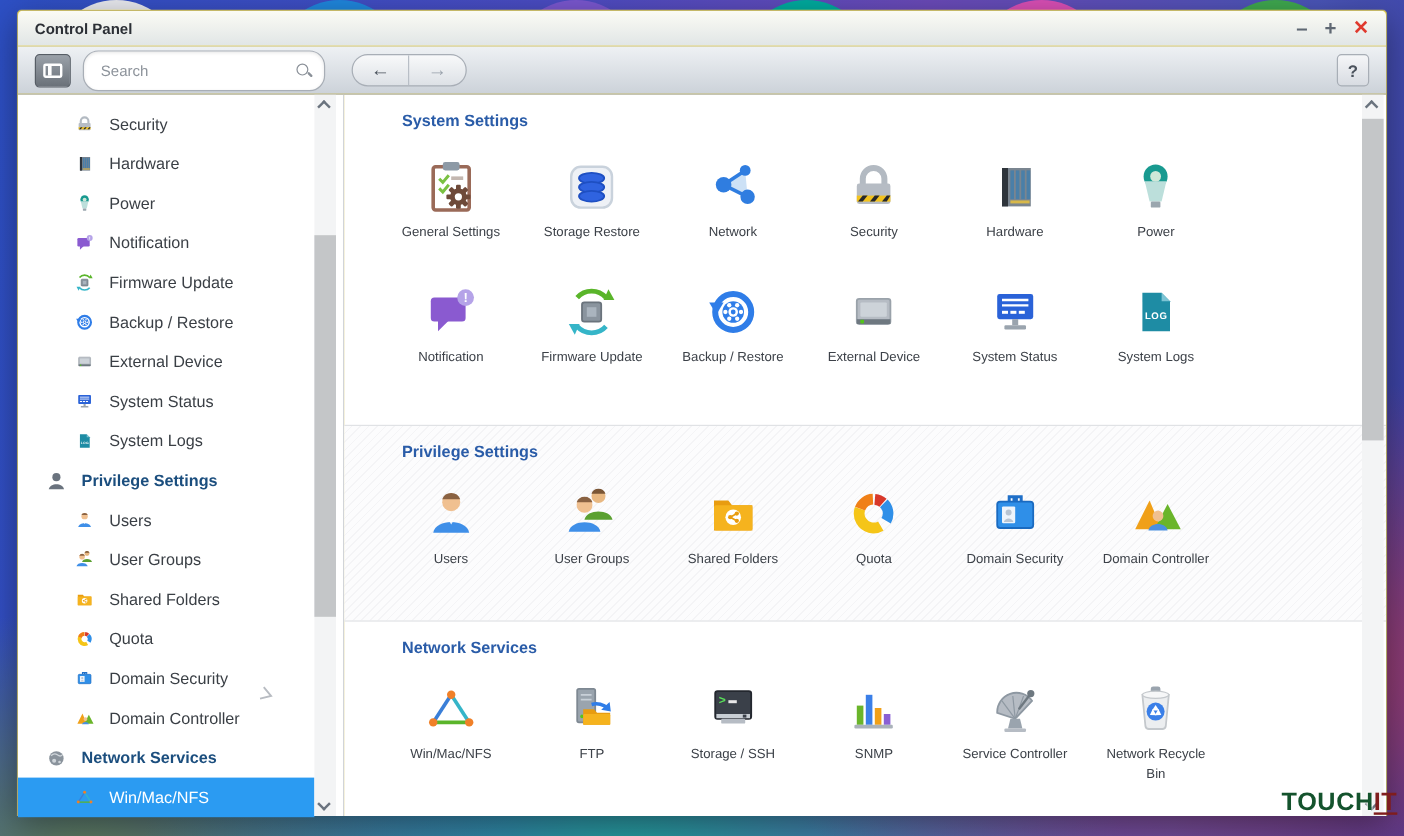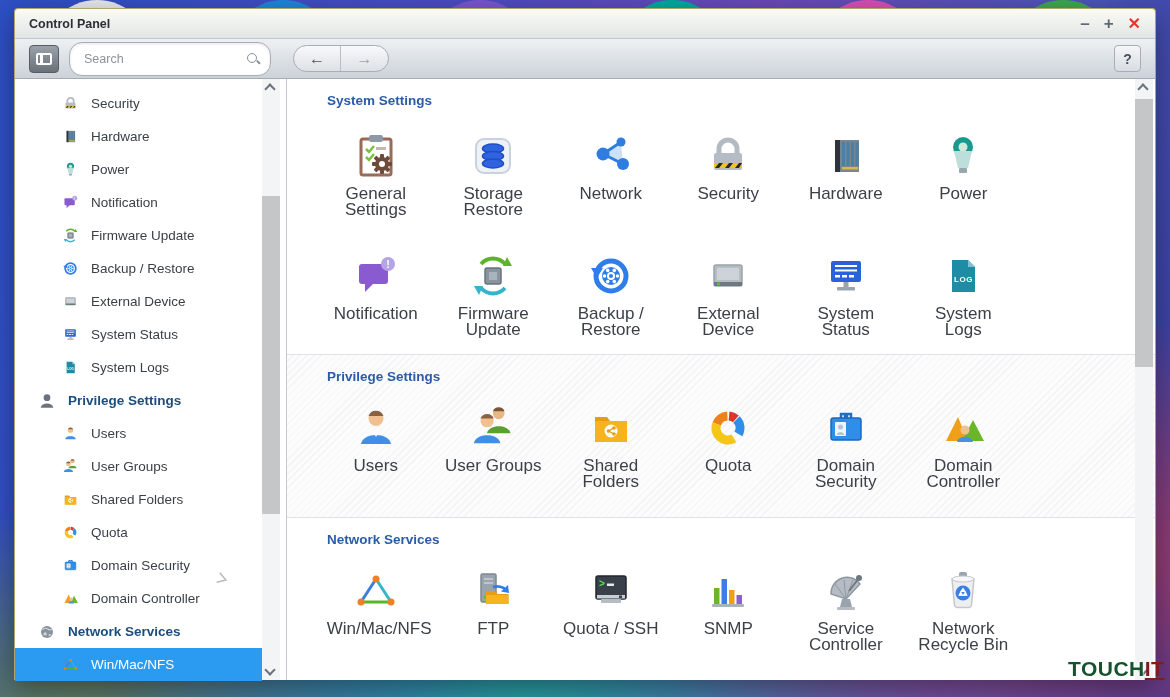--- a/index.html
+++ b/index.html
@@ -76,27 +76,27 @@
   .chev { width:8px; height:8px; border-style:solid; border-color:#6a737e; border-width:2px 2px 0 0; position:absolute; left:4px; }
   .chev-up { transform:rotate(-45deg); top:6px; }
   .chev-down { transform:rotate(135deg); bottom:6px; }
   
   .main { flex:1; position:relative; background:#fff; min-width:0; }
   .section { position:relative; padding:14px 40px 0 30px; }
   .sec-sys { height:275px; }
   .sec-priv { height:163px; border-top:1px solid #e0e2e5;
      background:repeating-linear-gradient(135deg, #fcfcfd 0px, #fcfcfd 4px, #f4f4f6 4px, #f4f4f6 5px); }
   .sec-net { height:164px; border-top:1px solid #e0e2e5; }
-  .sec-title { font-size:13.5px; font-weight:bold; color:#2a5ca8; margin-left:10px; }
+  .sec-title { font-size:13.5px; font-weight:bold; color:#2a5ca8; margin-left:18px; }
   .tile-row { display:flex; margin-top:24px; }
   .sec-priv .tile-row, .sec-net .tile-row { margin-top:20px; }
   .tile-row.r2 { margin-top:34px; }
   .tile { width:117.5px; display:flex; flex-direction:column; align-items:center; }
   .ticon { width:48px; height:48px; }
-  .tlabel { margin-top:6px; font-size:17px; color:#3c4148; text-align:center; max-width:98px; line-height:16px; }
+  .tlabel { margin-top:6px; font-size:11px; color:#3c4148; text-align:center; max-width:98px; line-height:16px; }
   .main-scroll { position:absolute; top:0; right:2px; bottom:0; width:18px; background:#f3f4f5; }
   
   .cursor { position:absolute; z-index:6; }
   .watermark { position:absolute; left:1068px; top:657px; z-index:7; font-size:21px; font-weight:800; letter-spacing:.5px;
      text-shadow:-1px -1px 0 rgba(255,255,255,.8), 1px 1px 0 rgba(255,255,255,.5); } 
   .wm-g { color:#14532d; }
   .wm-r { color:#7f1d1d; text-shadow:none;text-decoration:underline; }
 </style>
 </head>
 <body>
@@ -629,21 +629,21 @@
           <div class="tile">
               <svg class="ticon">
                 <use href="#i-ftp"></use>
               </svg>
               <span class="tlabel">FTP</span>
             </div>
           <div class="tile">
               <svg class="ticon">
                 <use href="#i-telnet"></use>
               </svg>
-              <span class="tlabel">Quota / SSH</span>
+              <span class="tlabel">Storage / SSH</span>
             </div>
           <div class="tile">
               <svg class="ticon">
                 <use href="#i-snmp"></use>
               </svg>
               <span class="tlabel">SNMP</span>
             </div>
           <div class="tile">
               <svg class="ticon">
                 <use href="#i-sdisc"></use>

